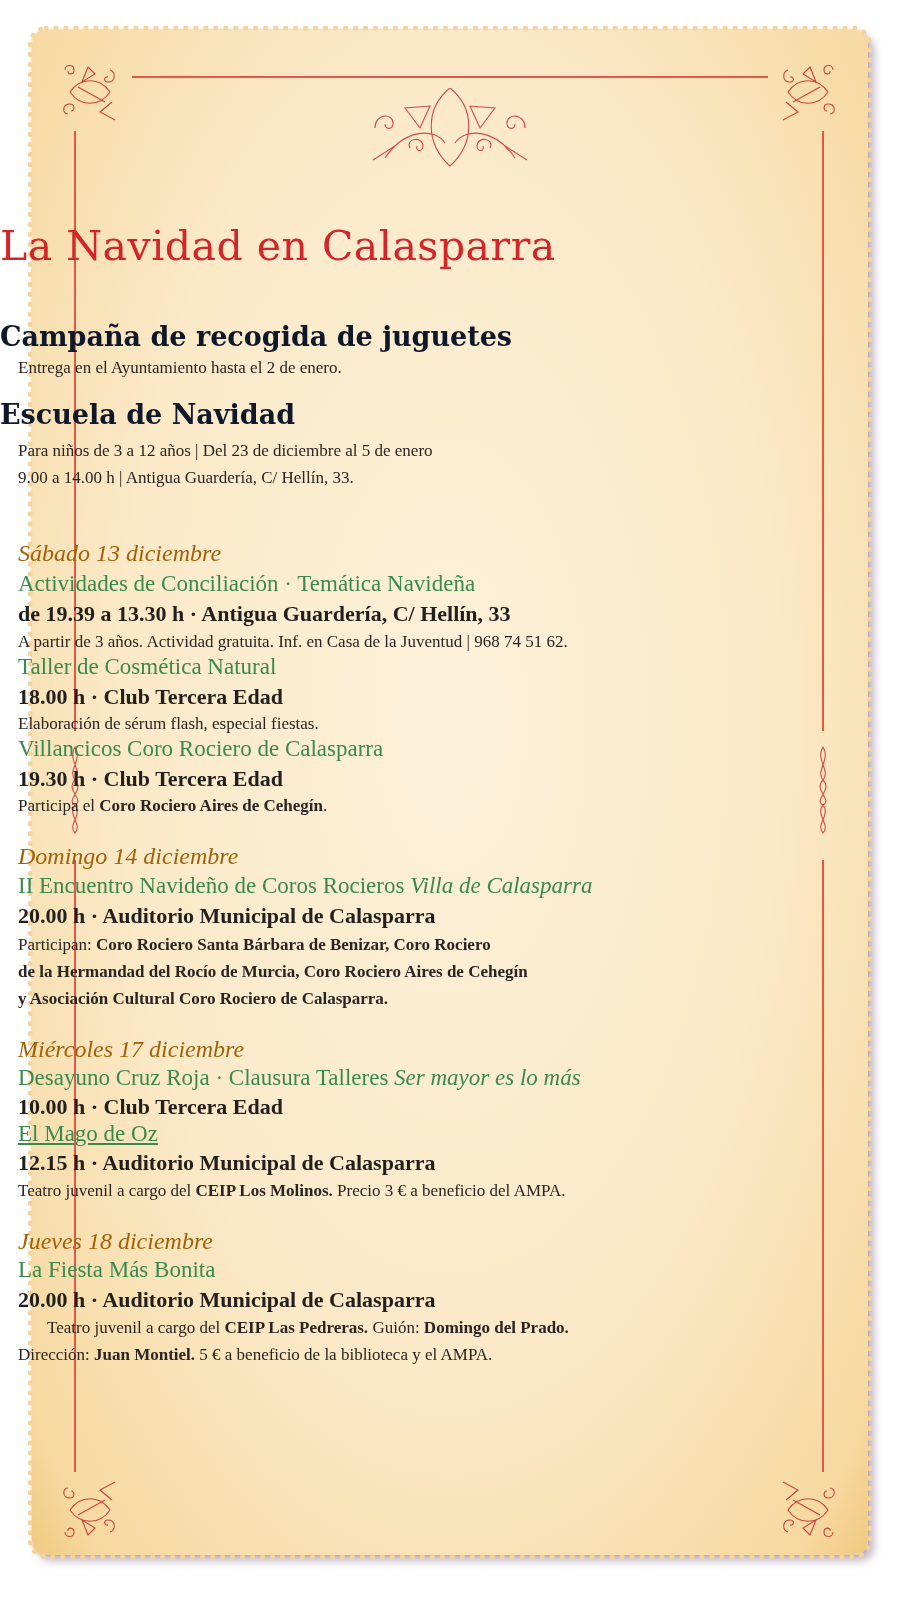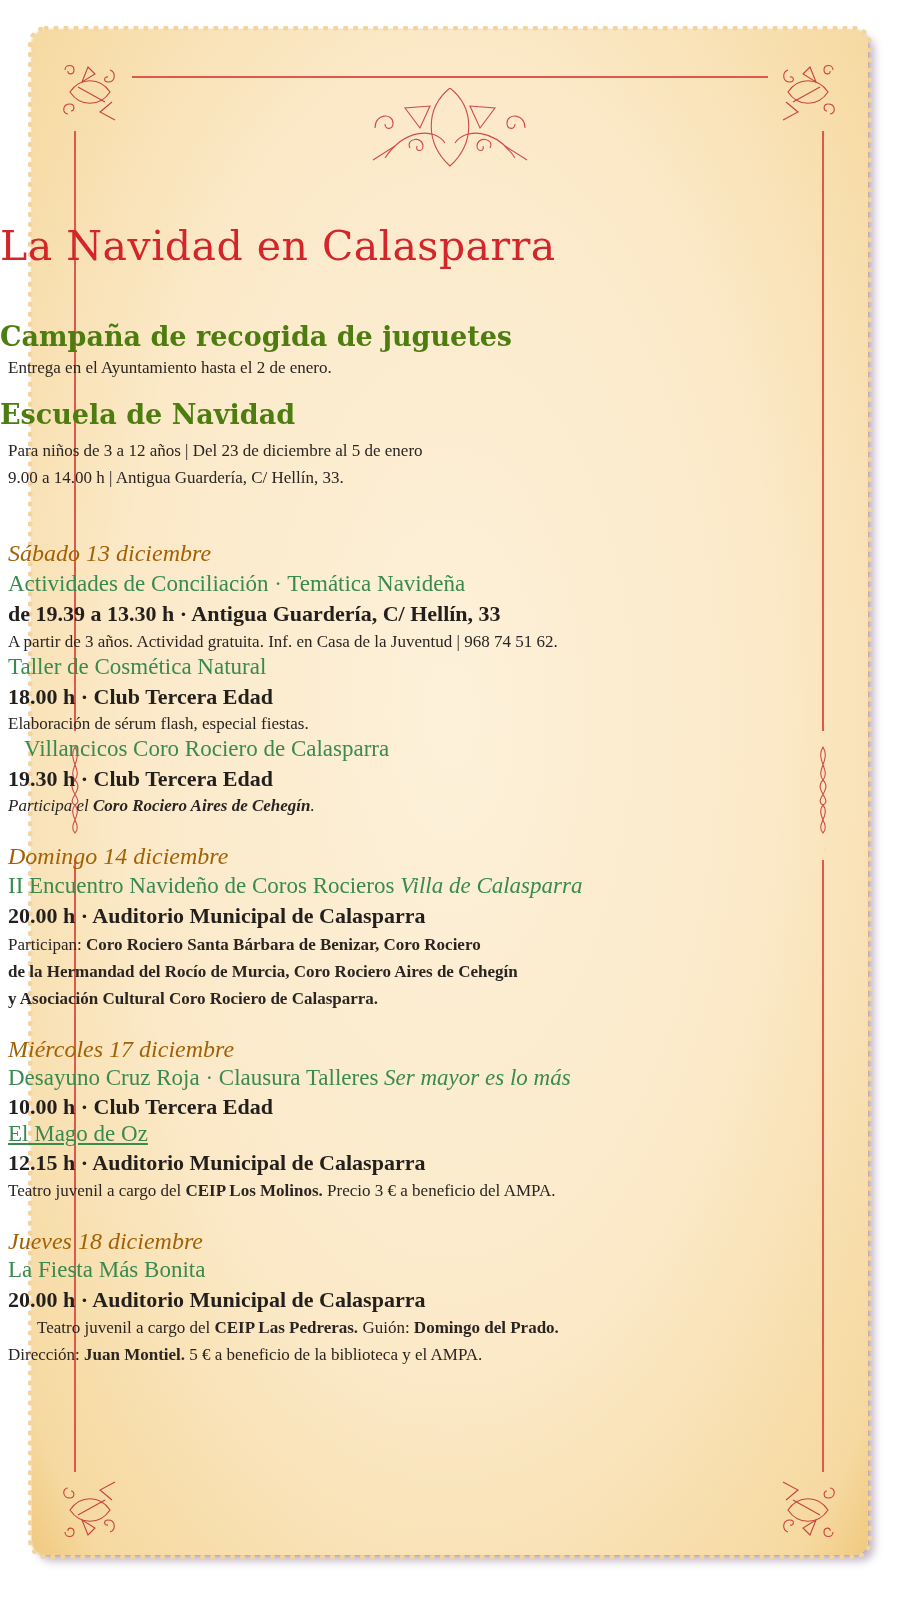--- a/index.html
+++ b/index.html
@@ -12,22 +12,22 @@
   }
   .paper::before { content:""; position:absolute; inset:-4px; border-radius:18px;
     border:5px dotted #f4d49a; pointer-events:none; }
   .frame-line { position:absolute; background:#e0584a; }
   .corner { position:absolute; width:60px; height:60px; }
   .center-orn { position:absolute; left:365px; top:88px; width:170px; height:80px; }
   .side-orn { position:absolute; width:20px; height:90px; }
   .title { position:absolute; left:0; width:899px; top:222px; font-family:"DejaVu Serif", serif;
     font-weight:normal; font-size:41px; color:#d2262b; letter-spacing:0.5px; font-style:normal; }
   .gothic-green { position:absolute; left:0; width:899px; font-family:"DejaVu Serif", serif;
-    font-weight:bold; color:#4d7c0f; }
-  .line { position:absolute; left:8px; width:785px; white-space:nowrap; }
+    font-weight:bold; color:#0f172a; }
+  .line { position:absolute; left:18px; width:785px; white-space:nowrap; }
   .day { font-style:italic; color:#a16207; font-size:24px; }
   .event { color:#3a8a4f; font-size:23px; }
   .time { color:#231f1c; font-weight:bold; font-size:22px; }
   .note { color:#2a2522; font-size:17px; }
   .note b { font-weight:bold; }
   i.em { font-style:italic; }
 </style>
 </head>
 <body>
 
@@ -110,23 +110,23 @@
 <div class="line note" style="top:441px;">Para niños de 3 a 12 años | Del 23 de diciembre al 5 de enero</div>
 <div class="line note" style="top:468px;">9.00 a 14.00 h | Antigua Guardería, C/ Hellín, 33.</div>
 
 <div class="line day" style="top:540px;">Sábado 13 diciembre</div>
 <div class="line event" style="top:571px;">Actividades de Conciliación · Temática Navideña</div>
 <div class="line time" style="top:601px;">de 19.39 a 13.30 h · Antigua Guardería, C/ Hellín, 33</div>
 <div class="line note" style="top:632px;">A partir de 3 años. Actividad gratuita. Inf. en Casa de la Juventud | 968 74 51 62.</div>
 <div class="line event" style="top:654px;">Taller de Cosmética Natural</div>
 <div class="line time" style="top:684px;">18.00 h · Club Tercera Edad</div>
 <div class="line note" style="top:714px;">Elaboración de sérum flash, especial fiestas.</div>
-<div class="line event" style="top:736px;margin-left:16px;">Villancicos Coro Rociero de Calasparra</div>
+<div class="line event" style="top:736px;">Villancicos Coro Rociero de Calasparra</div>
 <div class="line time" style="top:766px;">19.30 h · Club Tercera Edad</div>
-<div class="line note" style="top:796px;font-style:italic;">
+<div class="line note" style="top:796px;">
   <span>Participa el </span><b>Coro Rociero Aires de Cehegín</b><span>.</span>
 </div>
 
 <div class="line day" style="top:843px;">Domingo 14 diciembre</div>
 <div class="line event" style="top:873px;">
   <span>II Encuentro Navideño de Coros Rocieros </span><i class="em">Villa de Calasparra</i>
 </div>
 <div class="line time" style="top:903px;">20.00 h · Auditorio Municipal de Calasparra</div>
 <div class="line note" style="top:935px;">
   <span>Participan: </span><b>Coro Rociero Santa Bárbara de Benizar, Coro Rociero</b>

